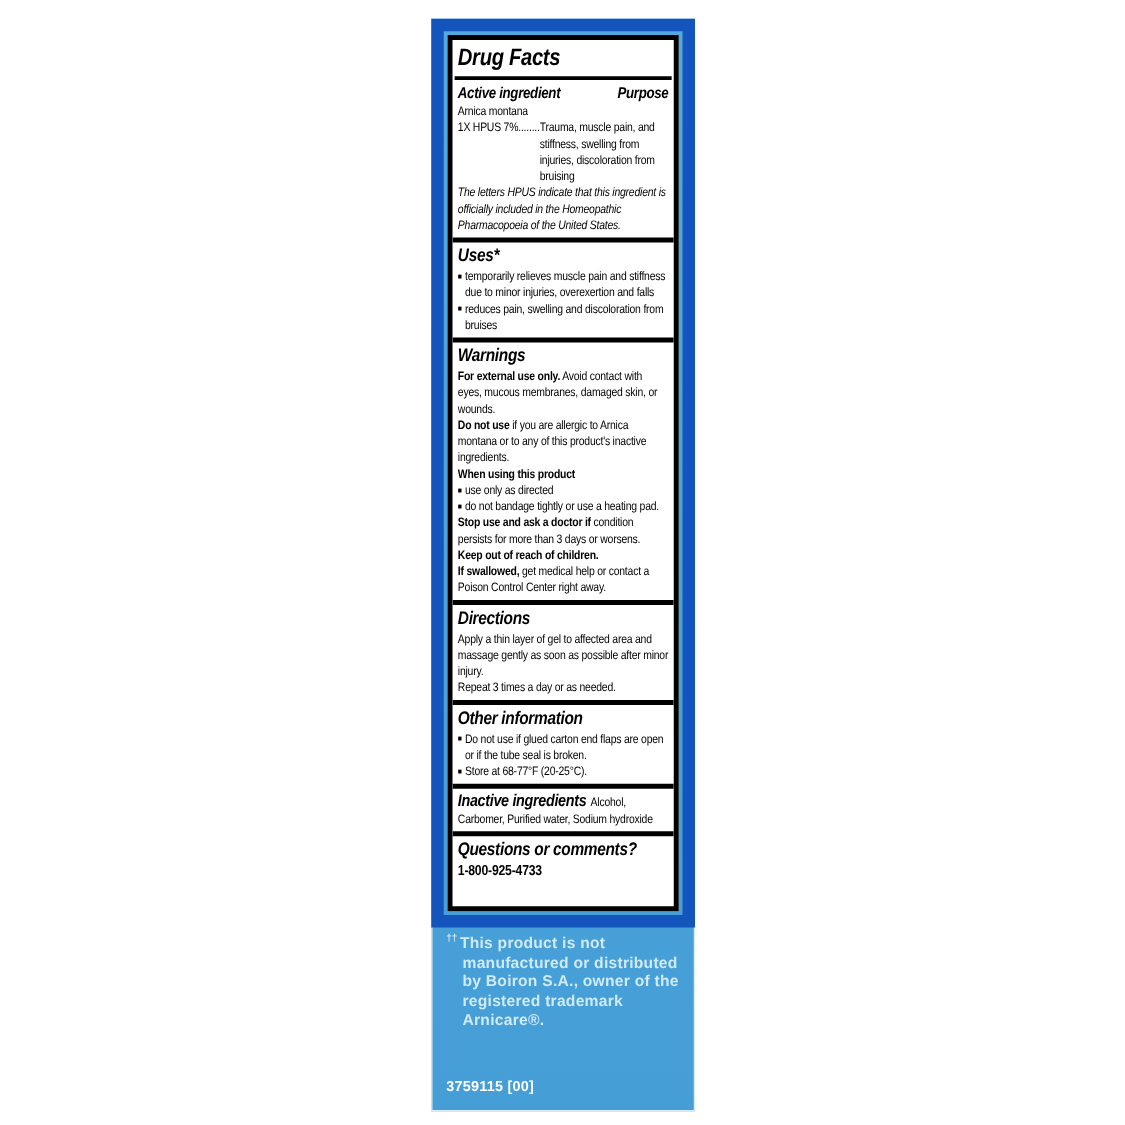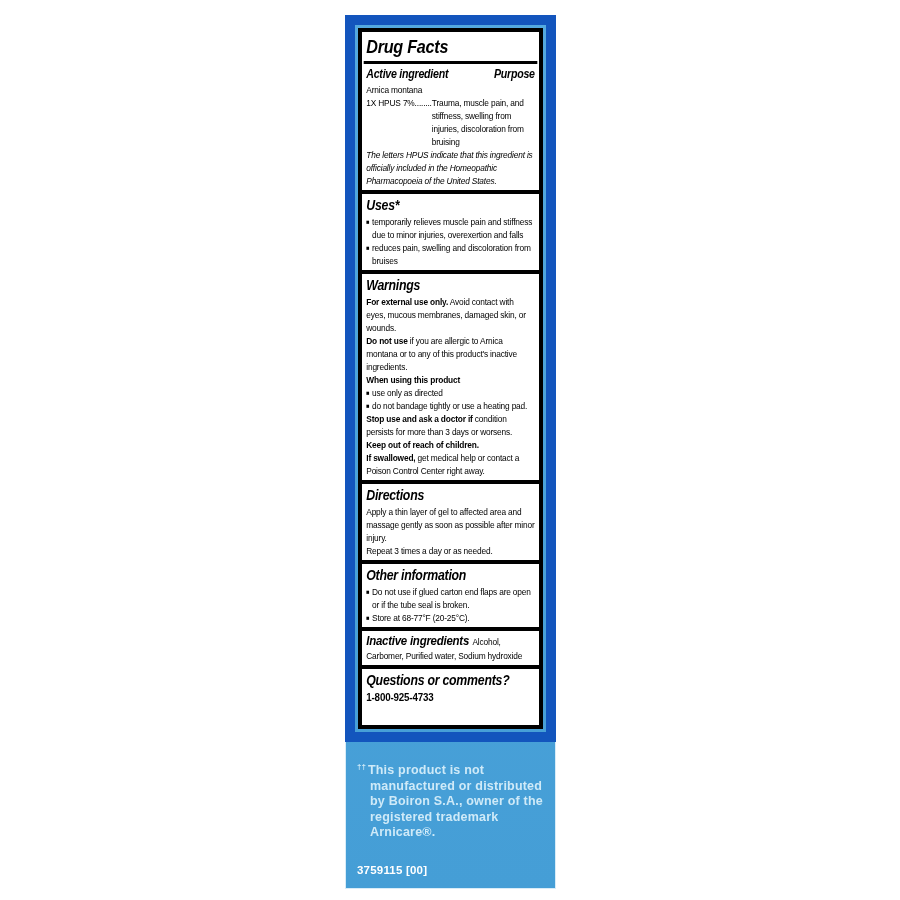--- a/index.html
+++ b/index.html
@@ -47,21 +47,21 @@
   .dose-row{display:flex;}
   .dose-row .dose{white-space:nowrap;flex:0 0 auto;}
   .dose-row .ptext{flex:1 1 auto;}
   .h-inline{
     font-size:13.5px;line-height:16px;font-weight:bold;font-style:italic;
     letter-spacing:-0.3px;
   }
   .inactive-text{margin-left:4px;}
   .phone{font-size:11.5px;font-weight:bold;letter-spacing:-0.2px;line-height:14px;}
   .footnote{
-    margin:17px 10px 0 12px;color:#cfeaf8;
+    margin:1px 10px 0 12px;color:#cfeaf8;
     font-size:12.5px;line-height:15.5px;font-weight:600;letter-spacing:0.2px;
     padding-left:13px;text-indent:-13px;
   }
   .footnote sup{font-size:8px;letter-spacing:0;margin-right:2px;}
   .code{
     position:absolute;left:12px;bottom:13px;color:#ffffff;
     font-size:11.5px;font-weight:bold;letter-spacing:0.2px;
   }
 </style>
 </head>

